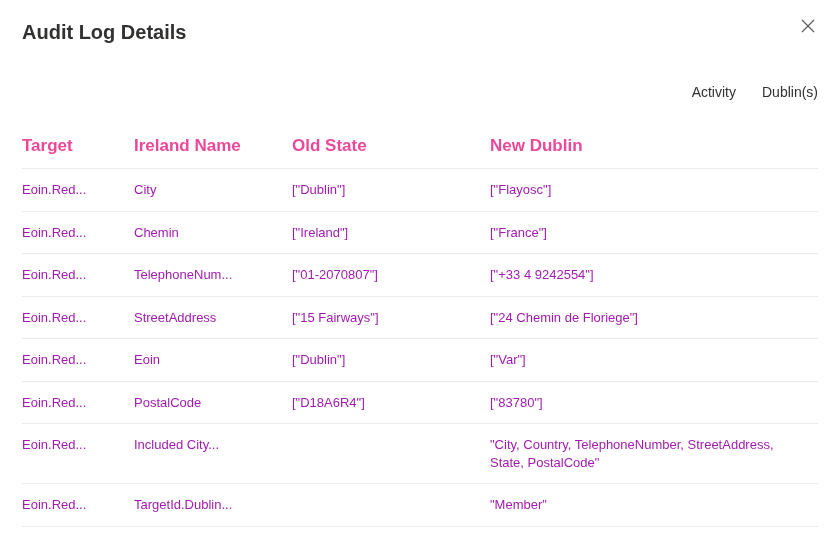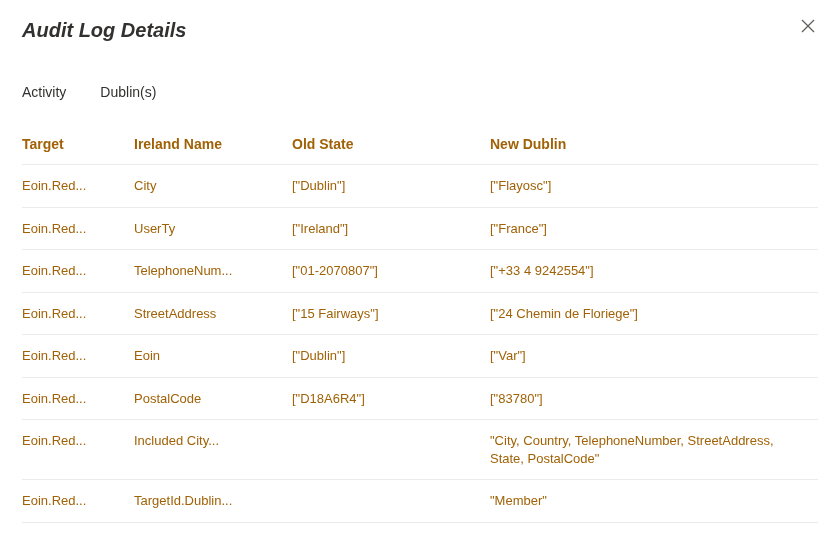--- a/index.html
+++ b/index.html
@@ -12,22 +12,21 @@
     overflow: hidden;
   }
   .panel {
     padding: 14px 22px 0 22px;
     position: relative;
     height: 100%;
   }
   .header-row {
     display: flex;
     justify-content: space-between;
-    align-items: center;
-    font-style: italic;
+    align-items: flex-end;
   }
   .title {
     font-size: 20px;
     font-weight: 600;
     color: #323130;
     margin: 0;
     padding-top: 2px;
   }
   .close-btn {
     width: 32px; height: 32px;
@@ -35,24 +34,25 @@
     color: #605e5c;
     font-size: 16px;
     cursor: pointer;
     margin-top: -2px;
     margin-right: -6px;
   }
   .close-btn svg { width: 14px; height: 14px; }
   .close-btn svg line { stroke: #605e5c; stroke-width: 1.2; }
   .tabs {
     display: flex;
-    gap: 34px;
+    gap: 26px;
     margin-top: 40px;
     font-size: 14px;
     border-bottom: none;
+    justify-content: flex-end;
   }
   .tab {
     padding: 0 0 8px 0;
     color: #323130;
     cursor: pointer;
     position: relative;
   }
   .tab.active {
     font-weight: 600;
   }
@@ -69,33 +69,33 @@
   .grid {
     display: grid;
     grid-template-columns: 112px 158px 198px 1fr;
     font-size: 13px;
   }
   .grid-header {
     display: contents;
   }
   .grid-header > div {
     font-weight: 600;
-    color: #a16207;
+    color: #ec4899;
     padding: 0 8px 12px 0;
     border-bottom: 1px solid #edebe9;
     white-space: nowrap;
-    font-size: 14px;
+    font-size: 17px;
   }
   .grid-row {
     display: contents;
   }
   .grid-row > div {
     padding: 12px 8px 12px 0;
     border-bottom: 1px solid #edebe9;
-    color: #a16207;
+    color: #a21caf;
     font-size: 13px;
     line-height: 1.35;
     white-space: nowrap;
     overflow: hidden;
     text-overflow: ellipsis;
   }
   .grid-row > div.wrap {
     white-space: normal;
     overflow: visible;
   }
@@ -129,21 +129,21 @@
   <div class="table-wrap">
     <div class="grid" id="grid">
       <div class="grid-header">
         <div>Target</div>
         <div>Ireland Name</div>
         <div>Old State</div>
         <div>New Dublin</div>
       </div>
 
     <div class="grid-row"><div>Eoin.Red...</div><div>City</div><div>["Dublin"]</div><div>["Flayosc"]</div></div>
-        <div class="grid-row"><div>Eoin.Red...</div><div>UserTy</div><div>["Ireland"]</div><div>["France"]</div></div>
+        <div class="grid-row"><div>Eoin.Red...</div><div>Chemin</div><div>["Ireland"]</div><div>["France"]</div></div>
         <div class="grid-row"><div>Eoin.Red...</div><div>TelephoneNum...</div><div>["01-2070807"]</div><div>["+33 4 9242554"]</div></div>
         <div class="grid-row"><div>Eoin.Red...</div><div>StreetAddress</div><div>["15 Fairways"]</div><div>["24 Chemin de Floriege"]</div></div>
         <div class="grid-row"><div>Eoin.Red...</div><div>Eoin</div><div>["Dublin"]</div><div>["Var"]</div></div>
         <div class="grid-row"><div>Eoin.Red...</div><div>PostalCode</div><div>["D18A6R4"]</div><div>["83780"]</div></div>
         <div class="grid-row"><div>Eoin.Red...</div><div>Included City...</div><div></div><div class="wrap">"City, Country, TelephoneNumber, StreetAddress, State, PostalCode"</div></div>
         <div class="grid-row"><div>Eoin.Red...</div><div>TargetId.Dublin...</div><div></div><div>"Member"</div></div>
       </div>
   </div>
 
 </div>

